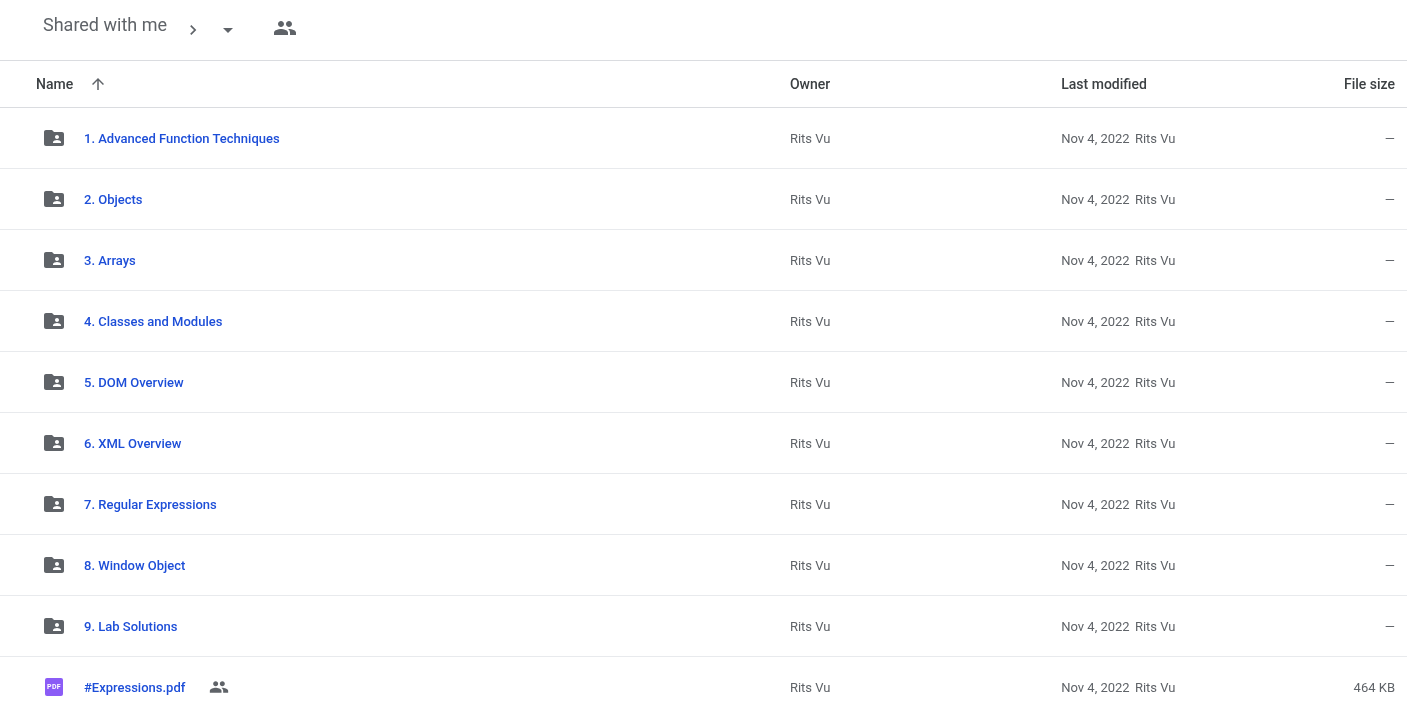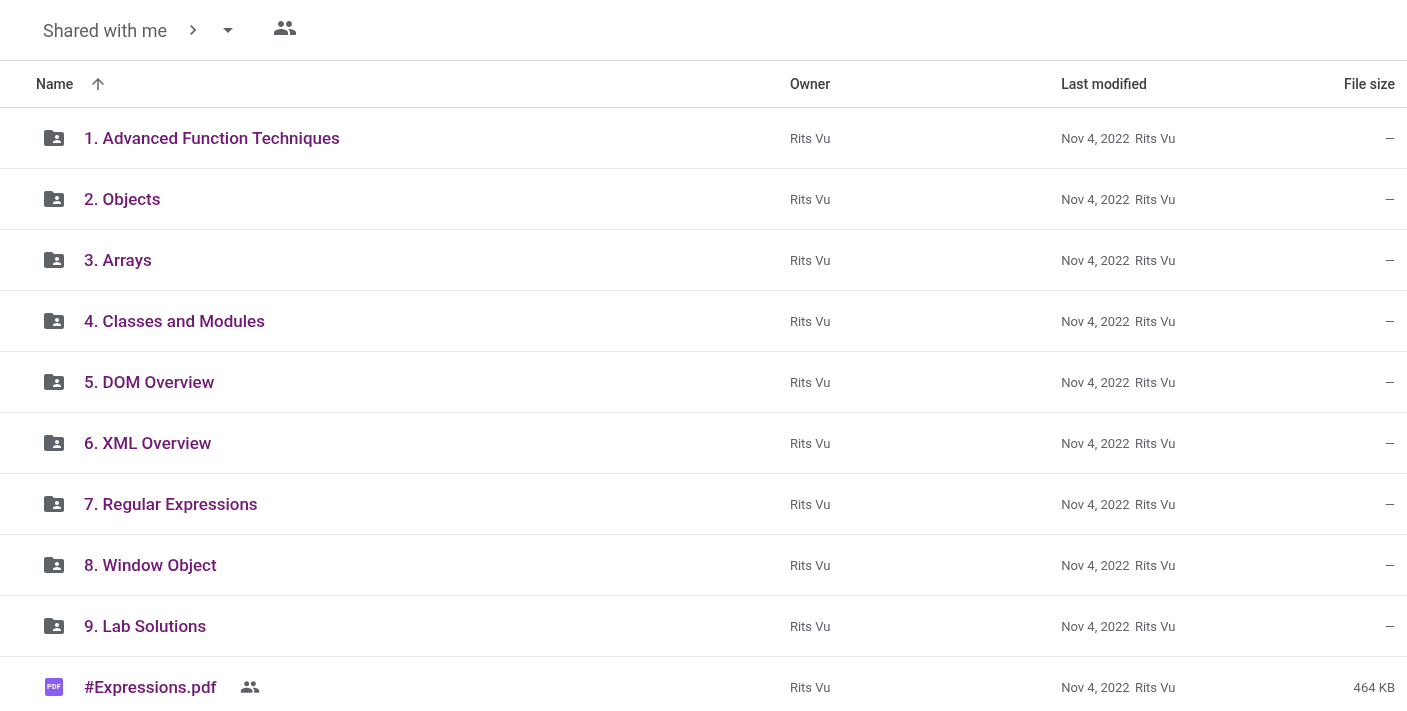--- a/index.html
+++ b/index.html
@@ -4,21 +4,20 @@
   <style>
     * { margin: 0; padding: 0; box-sizing: border-box; }
     body {
       font-family: Roboto, Arial, sans-serif;
       background: #fff;
       color: #3c4043;
       width: 1407px;
     }
     .breadcrumb {
       display: flex;
-      align-items: center;
       padding: 8px 16px 8px 35px;
       gap: 4px;
     }
     .breadcrumb-item {
       font-size: 18px;
       color: #5f6368;
       padding: 6px 8px;
       border-radius: 16px;
       cursor: pointer;
     }
@@ -88,23 +87,23 @@
       vertical-align: middle;
     }
     .name-cell {
       display: flex;
       align-items: center;
       gap: 18px;
       padding-left: 36px !important;
       height: 60px;
     }
     .file-name {
-      color: #701a75;
+      color: #1d4ed8;
       font-weight: 500;
-      font-size: 17px;
+      font-size: 13px;
     }
     .folder-icon {
       width: 24px;
       height: 24px;
       flex-shrink: 0;
     }
     .pdf-icon {
       width: 18px;
       height: 18px;
       background: #8b5cf6;

